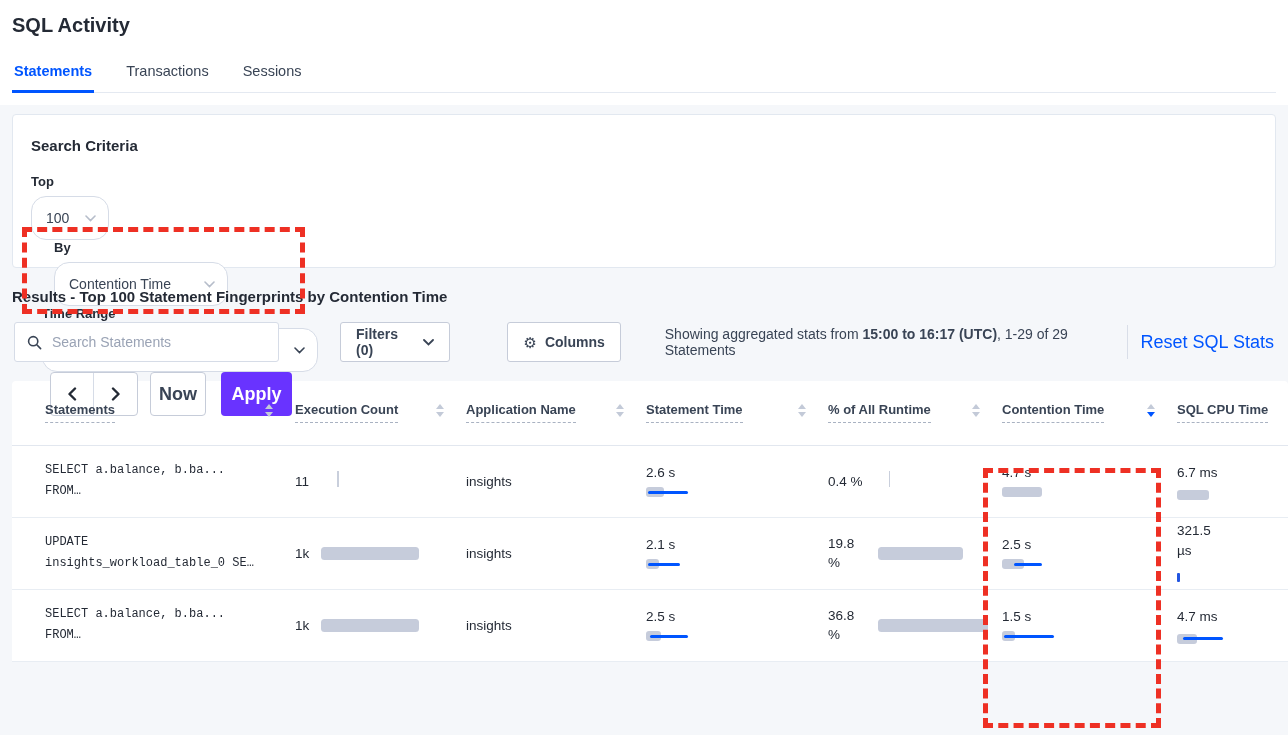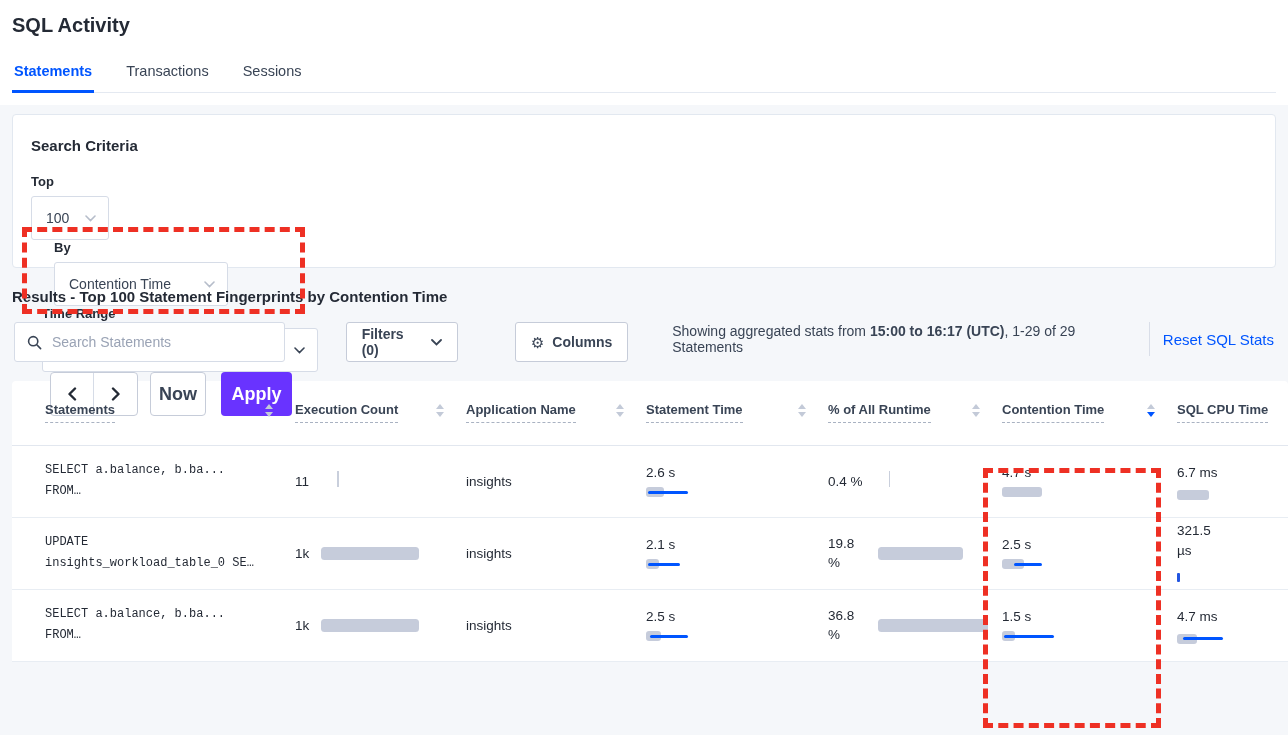--- a/index.html
+++ b/index.html
@@ -22,48 +22,48 @@
   .radio-dot { width:16px; height:16px; border-radius:50%; flex:0 0 16px; }
   .radio-dot.on  { background:radial-gradient(circle,#0055ff 0 3px,#fff 3px 5.2px,#0055ff 5.2px 8px); }
   .radio-dot.off { border:1px solid #d4dae5; background:#fff; }
   .show-desc { margin-left:auto; margin-right:24px; display:flex; align-items:center; gap:10px; font-size:14px; color:#394455; cursor:pointer; }
 
   .criteria { margin:9px 12px 0; border:1px solid #e2e8f0; padding:22px 18px 28px; height:154px; }
   .criteria-heading { font-size:15px; font-weight:bold; color:#242a35; }
   .criteria-fields { display:flex; margin-top:20px;flex-direction:column; }
   .field-group { display:flex; flex-direction:column; }
   .field-label { font-size:13px; font-weight:bold; color:#242a35; margin-bottom:7px; }
-  .select { height:44px; border:1px solid #d6dce7; border-radius:3px; background:#fff; display:flex; align-items:center; padding:0 12px 0 14px; font-size:14px; color:#394455; cursor:pointer; }
+  .select { height:44px; border:1px solid #d6dce7; border-radius:15px; background:#fff; display:flex; align-items:center; padding:0 12px 0 14px; font-size:14px; color:#394455; cursor:pointer; }
   .select .chev { margin-left:auto; }
   .g-top { width:78px; }
   .g-by { width:174px; margin-left:23px; }
   .g-time { width:276px; margin-left:11px; }
   .time-badge { background:#e7ecf3; border-radius:3px; font-size:12px; font-weight:bold; color:#394455; padding:4px 9px; margin-right:13px; }
   .btn-row { display:flex; align-items:flex-end; }
   .arrow-pair { display:flex; height:44px; margin-left:19px; border:1px solid #c6ccd9; border-radius:4px; background:#fff; overflow:hidden; }
   .arrow-btn { width:43px; display:flex; align-items:center; justify-content:center; cursor:pointer; }
   .arrow-btn:first-child { border-right:1px solid #d6dce7; }
   .btn { height:44px; border:1px solid #c6ccd9; border-radius:4px; background:#fff; font-size:18px; font-weight:bold; color:#394455; display:flex; align-items:center; justify-content:center; cursor:pointer; }
   .btn-now { width:56px; margin-left:12px; }
   .btn-apply { width:71px; margin-left:15px; background:#6933ff; border:none; color:#fff; }
 
   
   .results-heading { margin:20px 12px 12px; font-size:15px; font-weight:bold; color:#242a35; }
-  .toolbar { margin:17px 14px 0; display:flex; align-items:flex-start;gap:44px; }
+  .toolbar { margin:17px 14px 0; display:flex; align-items:center;gap:44px; }
   .search-box { width:276px; height:40px; background:#fff; border:1px solid #d6dce7; border-radius:3px; display:flex; align-items:center; padding:0 12px; }
   .search-box input { border:none; outline:none; font-size:14px; color:#394455; width:100%; margin-left:10px; font-family:inherit; background:transparent; }
   .search-box input::placeholder { color:#9aa3b5; }
   .tb-btn { height:40px; background:#fff; border:1px solid #c6ccd9; border-radius:3px; display:flex; align-items:center; gap:8px; padding:0 15px; font-size:14px; font-weight:bold; color:#394455; cursor:pointer; }
   .tb-filters { margin-left:17px; }
   .tb-columns { margin-left:13px; }
   .toolbar-right { margin-left:auto; display:flex; align-items:center; }
   .showing { font-size:14px; color:#394455; }
   .showing b { font-weight:bold; }
   .v-div { width:1px; height:34px; background:#d9dee8; margin:0 13px 0 12px; }
-  .reset-link { font-size:15px; color:#0055ff; cursor:pointer; white-space:nowrap; }
+  .reset-link { font-size:18px; color:#0055ff; cursor:pointer; white-space:nowrap; }
 
   
   .table-card { margin:19px 0 0 12px; width:1276px; border-radius:4px 4px 0 0; min-height:281px; }
   table { border-collapse:collapse; table-layout:fixed; width:100%; }
   thead th { height:64px; vertical-align:middle; text-align:left; border-bottom:1px solid #e2e7ef; }
   .th-inner { display:flex; align-items:center; padding-right:22px; }
   .th-label { font-size:13px; font-weight:bold; color:#394455; border-bottom:1px dashed #a9b2c2; padding-bottom:5px; white-space:nowrap; }
   .sort { margin-left:auto; display:flex; flex-direction:column; align-items:center; cursor:pointer; padding-bottom:4px; }
   .tri { width:0; height:0; border-left:4.5px solid transparent; border-right:4.5px solid transparent; }
   .tri-up { border-bottom:5px solid #c3cad8; margin-bottom:3px; }

